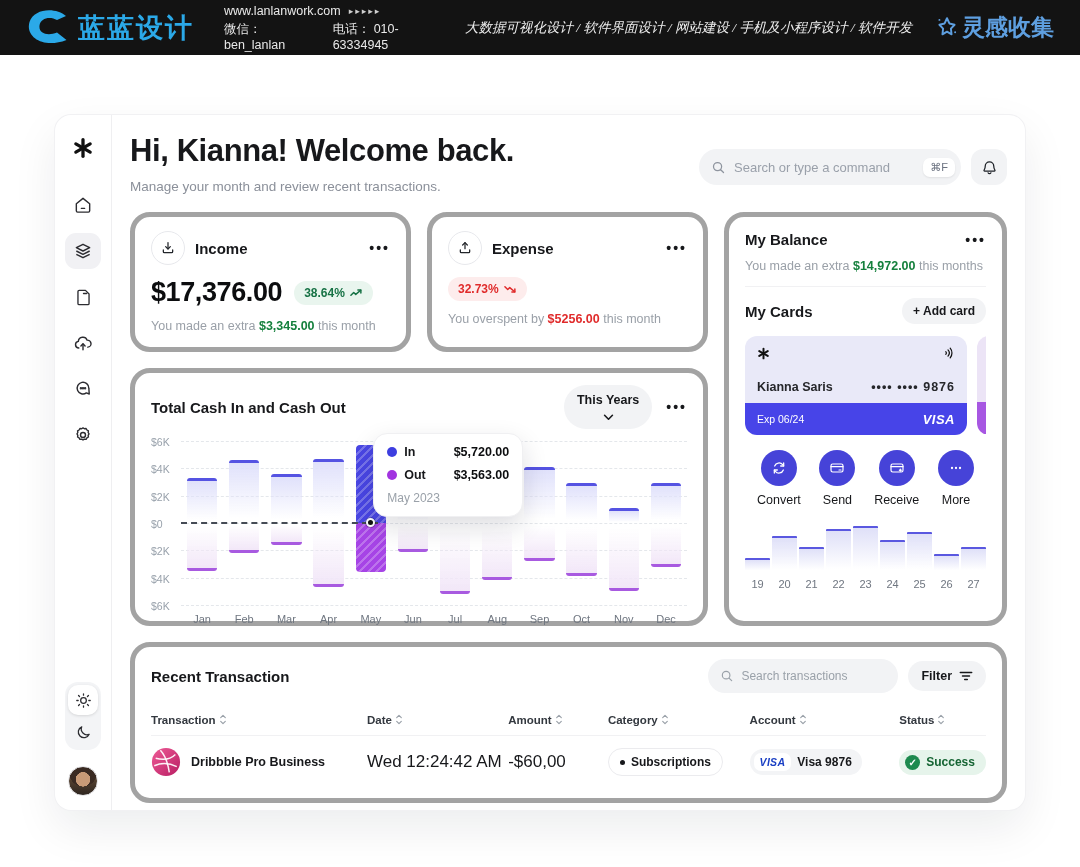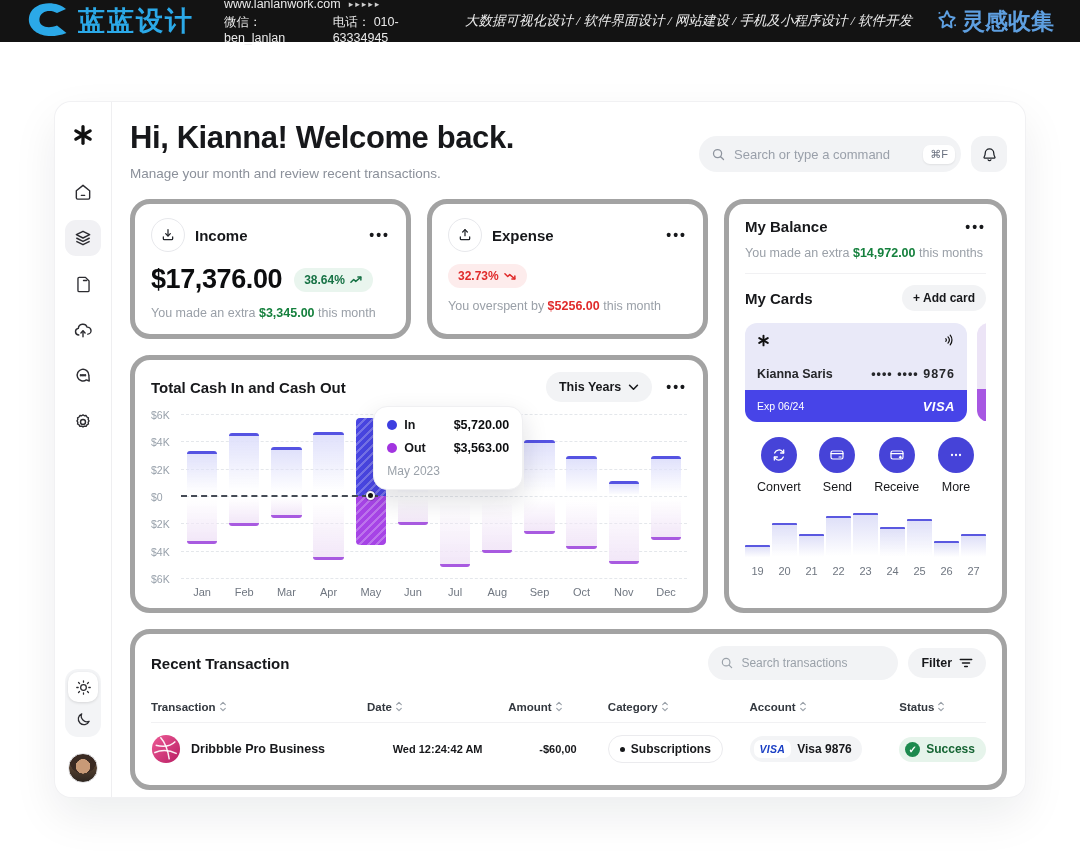--- a/index.html
+++ b/index.html
@@ -1,19 +1,19 @@
 <!DOCTYPE html>
 <html><head>
 <meta charset="utf-8">
 <style>
   * { margin:0; padding:0; box-sizing:border-box; }
   html,body { width:1080px; height:867px; background:#fff; font-family:"Liberation Sans", sans-serif; overflow:hidden; }
 
   
-  .banner { height:42px; background:#131313; display:flex; align-items:center; padding:0 26px; gap:22px; }
+  .banner { height:55px; background:#131313; display:flex; align-items:center; padding:0 26px; gap:22px; }
   .logo-wrap { display:flex; align-items:center; gap:8px; }
   .logo-mark { width:44px; height:38px; flex:0 0 auto; }
   .brand { color:#2BA9E8; font-size:27px; font-weight:700; letter-spacing:2px; white-space:nowrap; }
   .contact { display:flex; flex-direction:column; gap:3px; margin-left:8px; }
   .contact .line1 { color:#e9e9e9; font-size:12.5px; display:flex; align-items:center; gap:8px; }
   .contact .arrows { font-size:9px; color:#cfcfcf; letter-spacing:2px; }
   .contact .line2 { color:#e9e9e9; font-size:12.5px; display:flex; gap:16px; }
   .services { flex:1; text-align:center; color:#ededed; font-size:13.5px; font-style:italic; font-family:"Liberation Serif", serif; white-space:nowrap; }
   .collect { display:flex; align-items:center; gap:2px; color:#5E9FE0; font-family:"Liberation Serif", serif; font-weight:700; font-size:23px; white-space:nowrap; }
 
@@ -100,21 +100,21 @@
   .mini-cols { display:flex; gap:2px; height:48px; align-items:flex-end; }
   .mini-col { flex:1; border-top:2.5px solid #5a58e0; background:linear-gradient(180deg,#dfe0f8 0%, rgba(255,255,255,0) 95%); border-radius:1px 1px 0 0; }
   .mini-labels { display:flex; gap:2px; margin-top:7px; }
   .mini-labels div { flex:1; text-align:center; font-size:11px; color:#6f7680; }
 
   
   .chart-card { grid-area:chart; padding:12px 16px; }
   .chart-head { display:flex; align-items:center; }
   .chart-title { font-size:15px; font-weight:700; color:#17181b; }
   .chart-head-right { margin-left:auto; display:flex; align-items:center; gap:14px; }
-  .period-btn { display:flex; align-items:center; gap:7px; background:#f2f3f5; border-radius:999px; padding:8px 13px; font-size:12.5px; font-weight:700; color:#17181b; cursor:pointer; }
+  .period-btn { display:flex; align-items:center; gap:7px; background:#f2f3f5; border-radius:999px; padding:8px 13px; font-size:12.5px; font-weight:700; color:#17181b; cursor:pointer;flex-direction:column; }
   .plot-wrap { display:flex; margin-top:12px; position:relative; }
   .ylabels { position:relative; width:30px; height:164px; flex:0 0 auto; }
   .ylabels div { position:absolute; left:0; font-size:10.5px; color:#98a1ab; }
   .cols-wrap { position:relative; flex:1; height:164px; }
   .gridline { position:absolute; left:0; right:0; border-top:1px dashed #e4e7eb; }
   .zero-dark { position:absolute; left:0; width:39%; top:81px; border-top:2px dashed #454b55; }
   .cf-cols { position:absolute; inset:0; display:flex; }
   .cf-col { flex:1; display:flex; flex-direction:column; align-items:center; cursor:pointer; }
   .cf-up { height:82px; display:flex; align-items:flex-end; width:72%; }
   .cf-down { height:82px; display:flex; align-items:flex-start; width:72%; }
@@ -142,21 +142,21 @@
   .tx-search { display:flex; align-items:center; gap:7px; background:#f2f3f5; border-radius:999px; height:34px; width:190px; padding:0 12px; color:#9aa1a9; }
   .tx-search input { border:0; outline:0; background:transparent; flex:1; font-size:12px; color:#374151; font-family:inherit; min-width:0; }
   .tx-search input::placeholder { color:#9aa1a9; }
   .filter-btn { display:flex; align-items:center; gap:7px; background:#f2f3f5; border-radius:999px; padding:8px 13px; font-size:12.5px; font-weight:700; color:#17181b; cursor:pointer; }
   table.tx { width:100%; border-collapse:collapse; margin-top:12px; }
   .tx th { text-align:left; font-size:11.5px; color:#33383f; font-weight:700; padding:9px 0; border-bottom:1px solid #f1f1f3; }
   .tx td { padding:11px 0 13px; vertical-align:middle; }
   .sort { color:#9aa1a9; margin-left:3px; vertical-align:-1px; }
   .tx-name { display:flex; align-items:center; gap:10px; font-size:12.5px; font-weight:700; color:#17181b; }
   .drib { width:30px; height:30px; border-radius:50%; flex:0 0 auto; }
-  .td-date, .td-amount { font-size:11px; color:#17181b; font-weight:700;text-align:center; }
+  .td-date, .td-amount { font-size:17px; color:#17181b; font-weight:400; }
   .pill { display:inline-flex; align-items:center; gap:6px; border-radius:999px; font-size:12px; font-weight:600; }
   .pill.cat { border:1px solid #ebebee; background:#fff; padding:6px 11px; color:#17181b; }
   .pill.cat .dot { width:5px; height:5px; border-radius:50%; background:#17181b; }
   .pill.acct { background:#f3f4f6; padding:4px 10px 4px 4px; color:#17181b; }
   .visa-chip { background:#fff; border-radius:7px; padding:3px 6px; font-style:italic; font-weight:800; font-size:10.5px; color:#1a3fc4; letter-spacing:.3px; }
   .pill.status { background:#e6f4eb; padding:5px 11px 5px 6px; color:#166534; }
   .check-circle { width:15px; height:15px; border-radius:50%; background:#1d8a4e; color:#fff; font-size:10px; display:flex; align-items:center; justify-content:center; }
   svg { display:block; }
 </style>
 </head>

